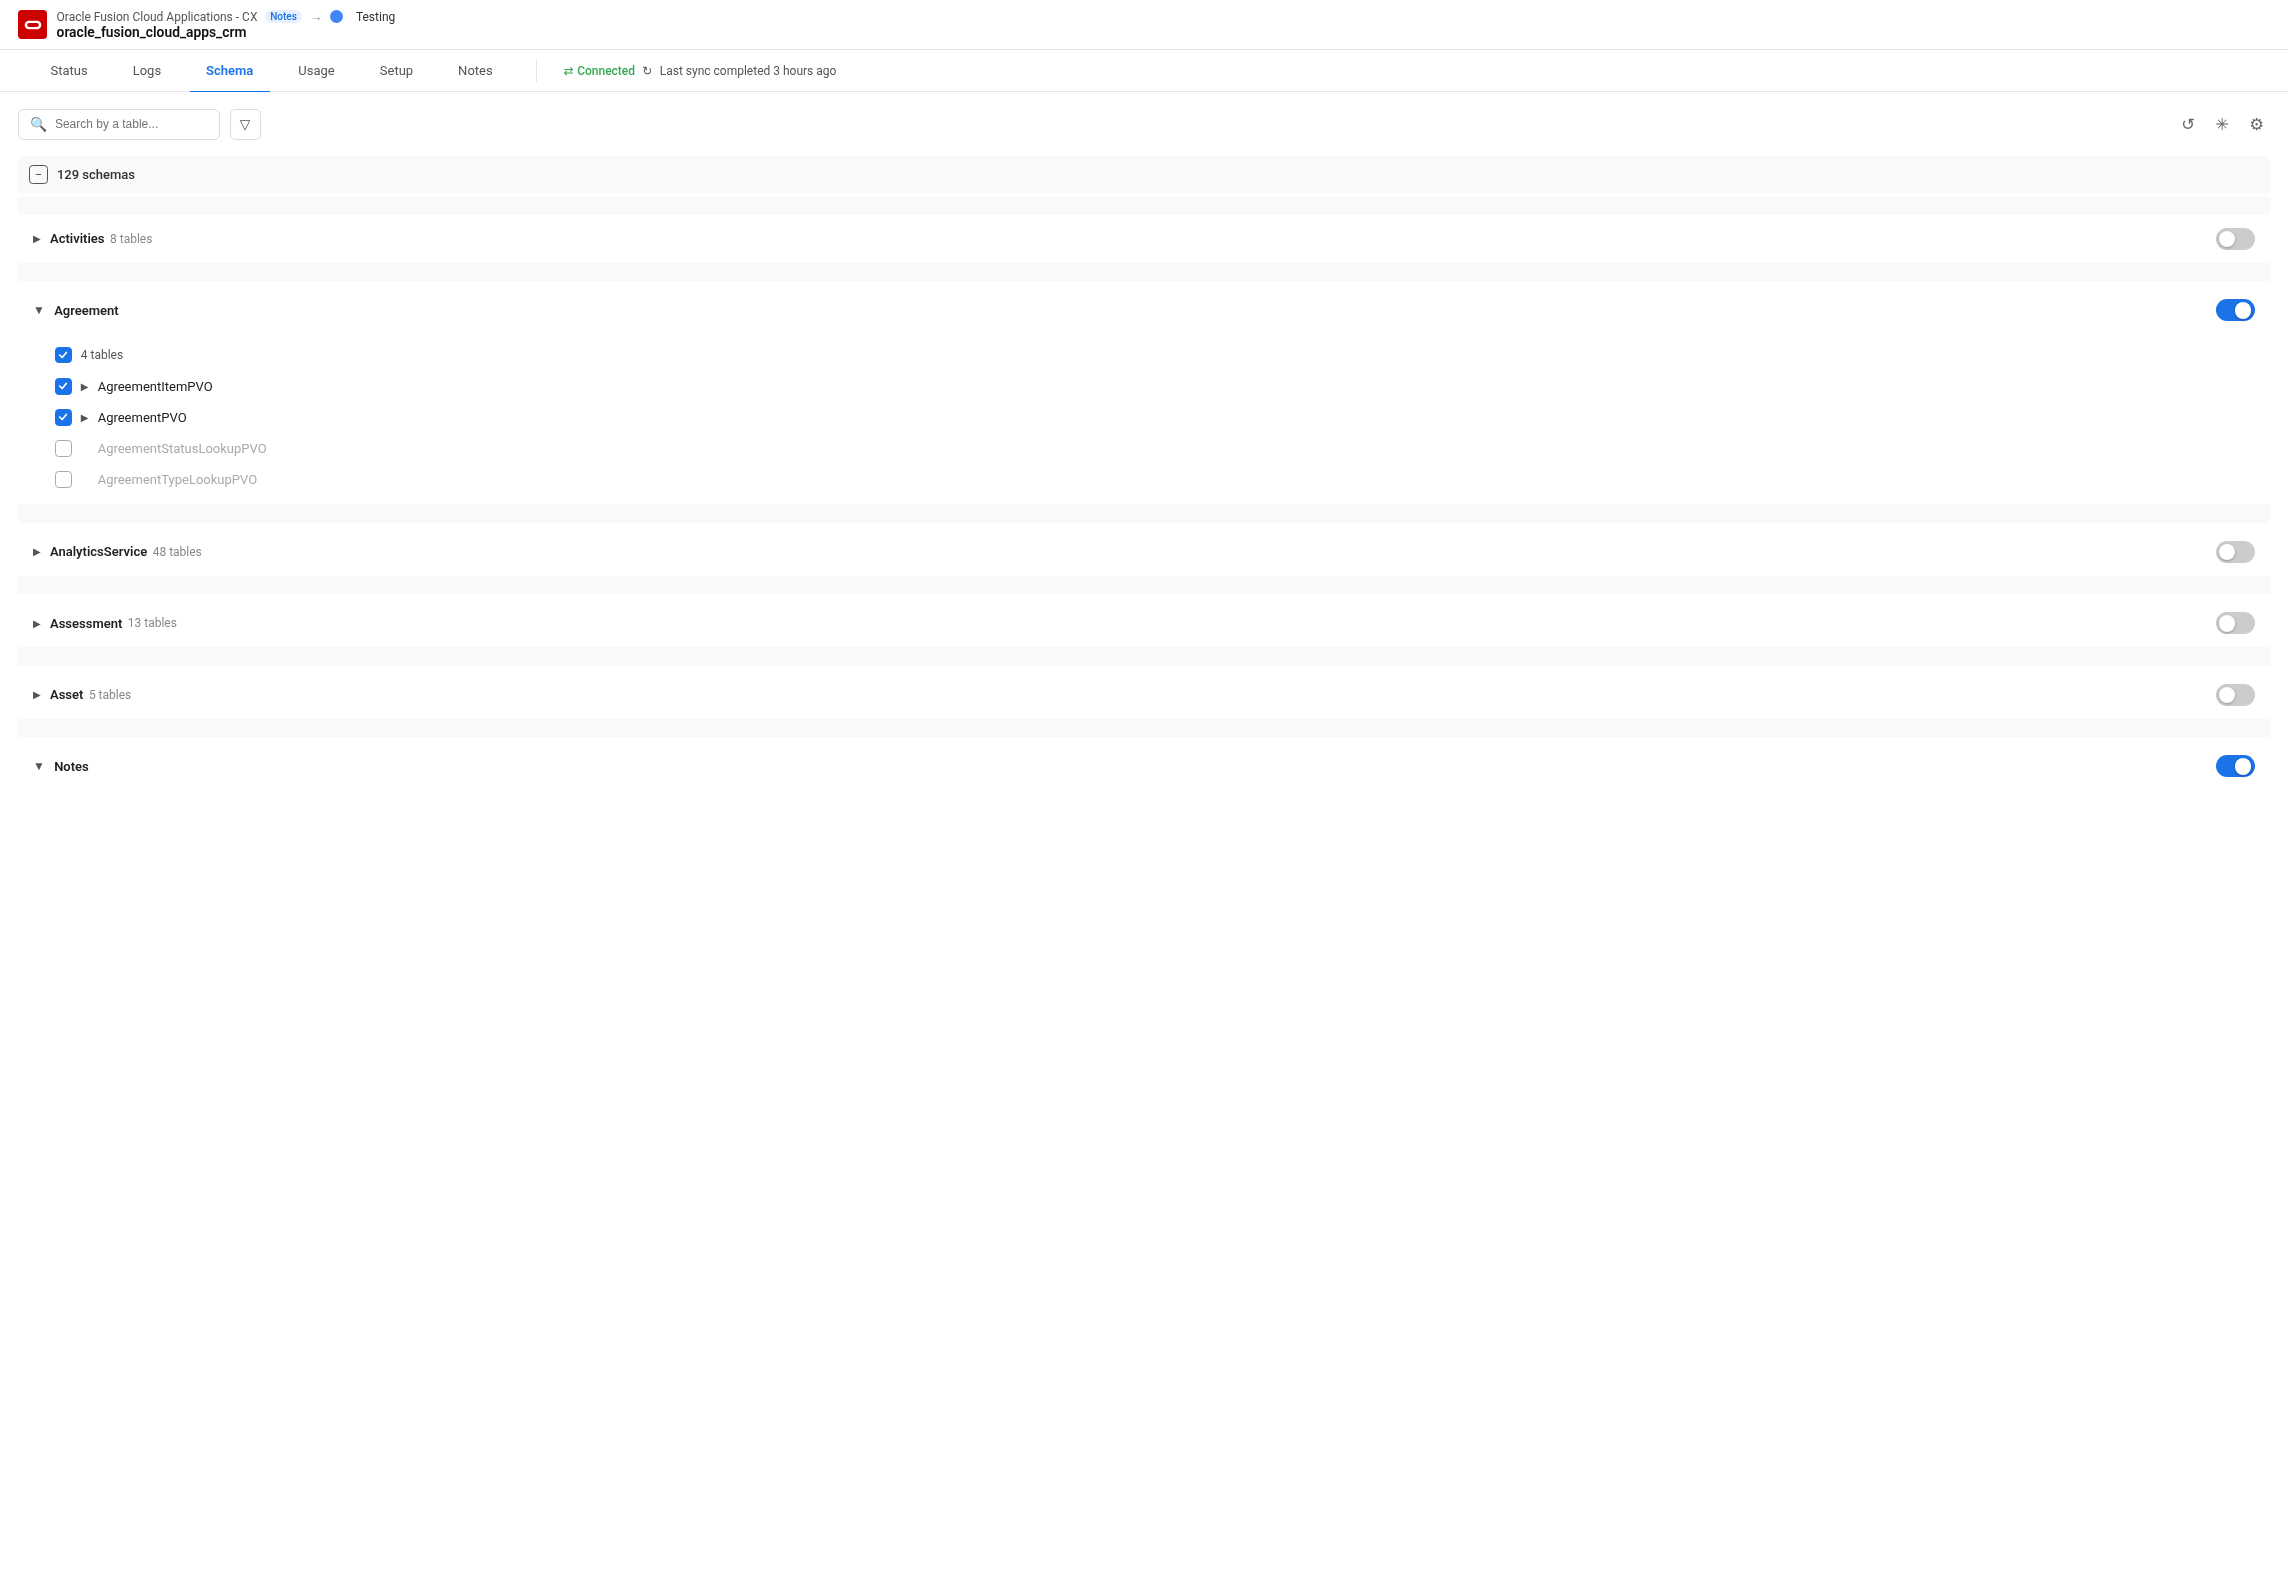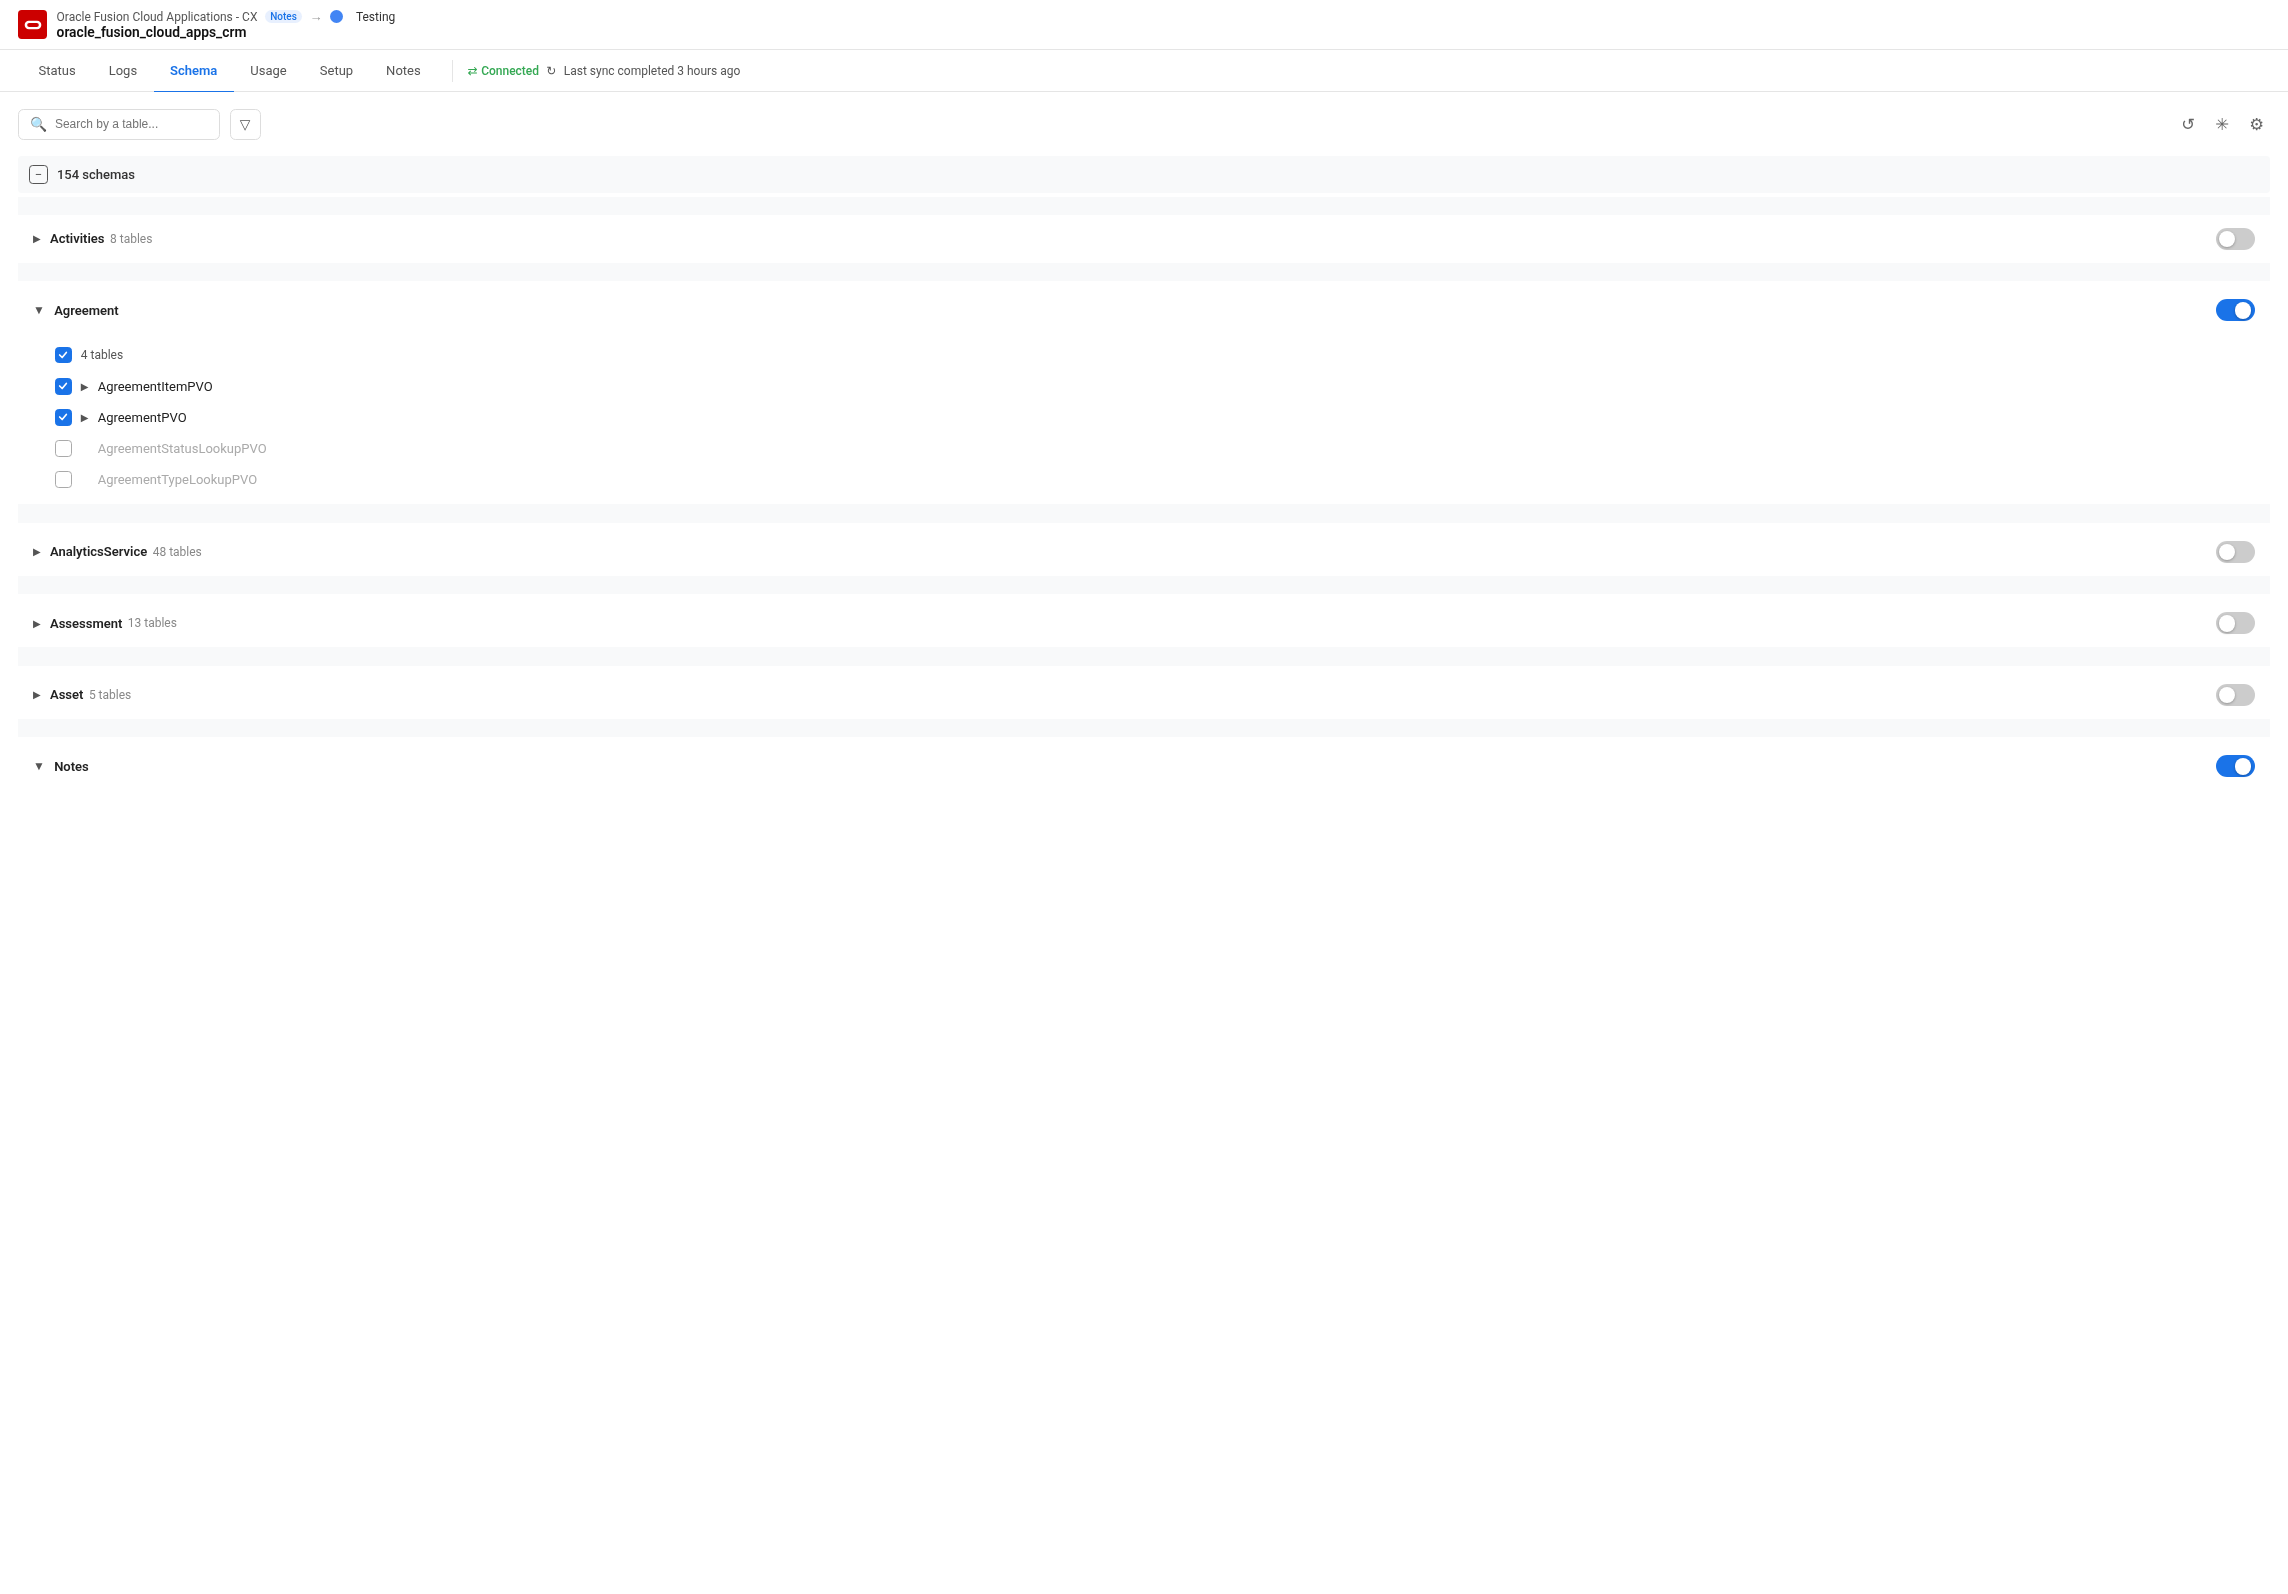--- a/index.html
+++ b/index.html
@@ -57,23 +57,23 @@
     .app-subtitle {
       font-size: 13.8px;
       font-weight: 600;
       color: #111;
     }
 
     
     .nav-tabs {
       display: flex;
       align-items: center;
-      padding: 0 22px;
+      padding: 0 34px;
       border-bottom: 0.9px solid #e5e5e5;
-      gap: 0;
+      gap: 12px;
       text-align: right;
     }
     .nav-tab {
       padding: 13px 16.5px;
       font-size: 13px;
       color: #555;
       cursor: pointer;
       border-bottom: 1.8px solid transparent;
       margin-bottom: -0.9px;
       white-space: nowrap;
@@ -339,21 +339,21 @@
     <span>⚙</span>
   </button>
 </div>
 
 <div class="schema-list">
 
   <div class="schema-header-row">
     <div class="collapse-btn">
       <span>−</span>
     </div>
-    <span class="schema-count">154 schemas</span>
+    <span class="schema-count">129 schemas</span>
   </div>
 
   <div class="schema-group">
     <div class="separator-row"></div>
     <div class="schema-group-row">
       <span class="expand-icon">▶</span>
       <span class="schema-name">Activities</span>
       <span class="schema-tables-count">8 tables</span>
       <div class="toggle-right">
         <div class="toggle"></div>

